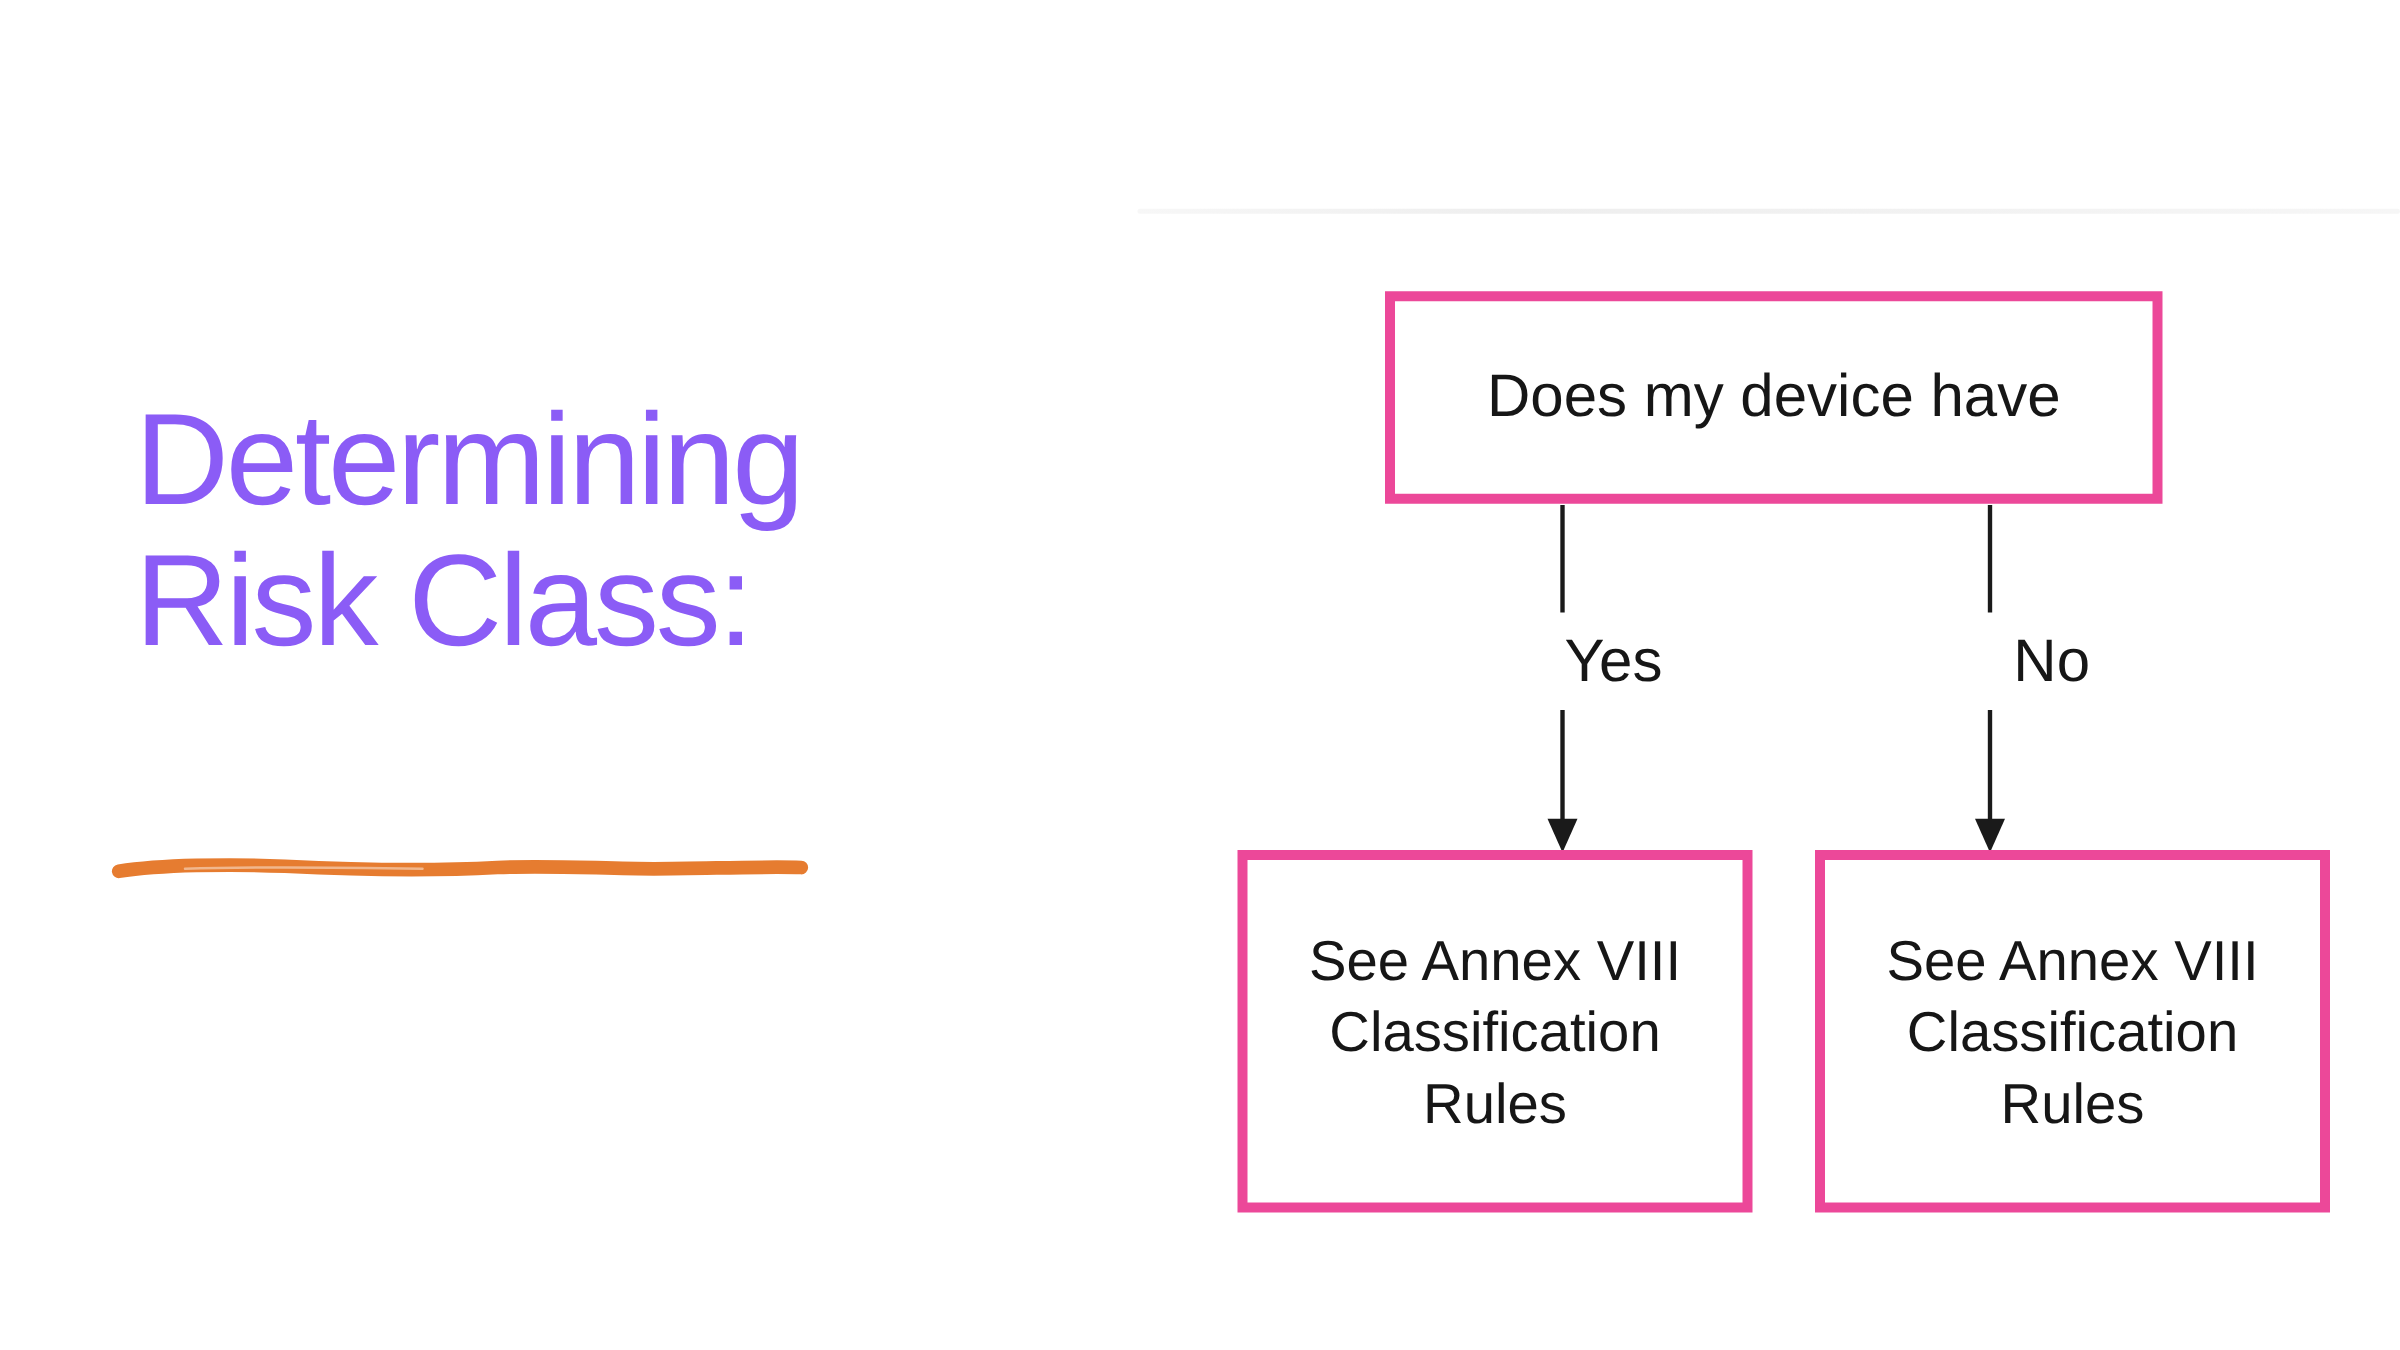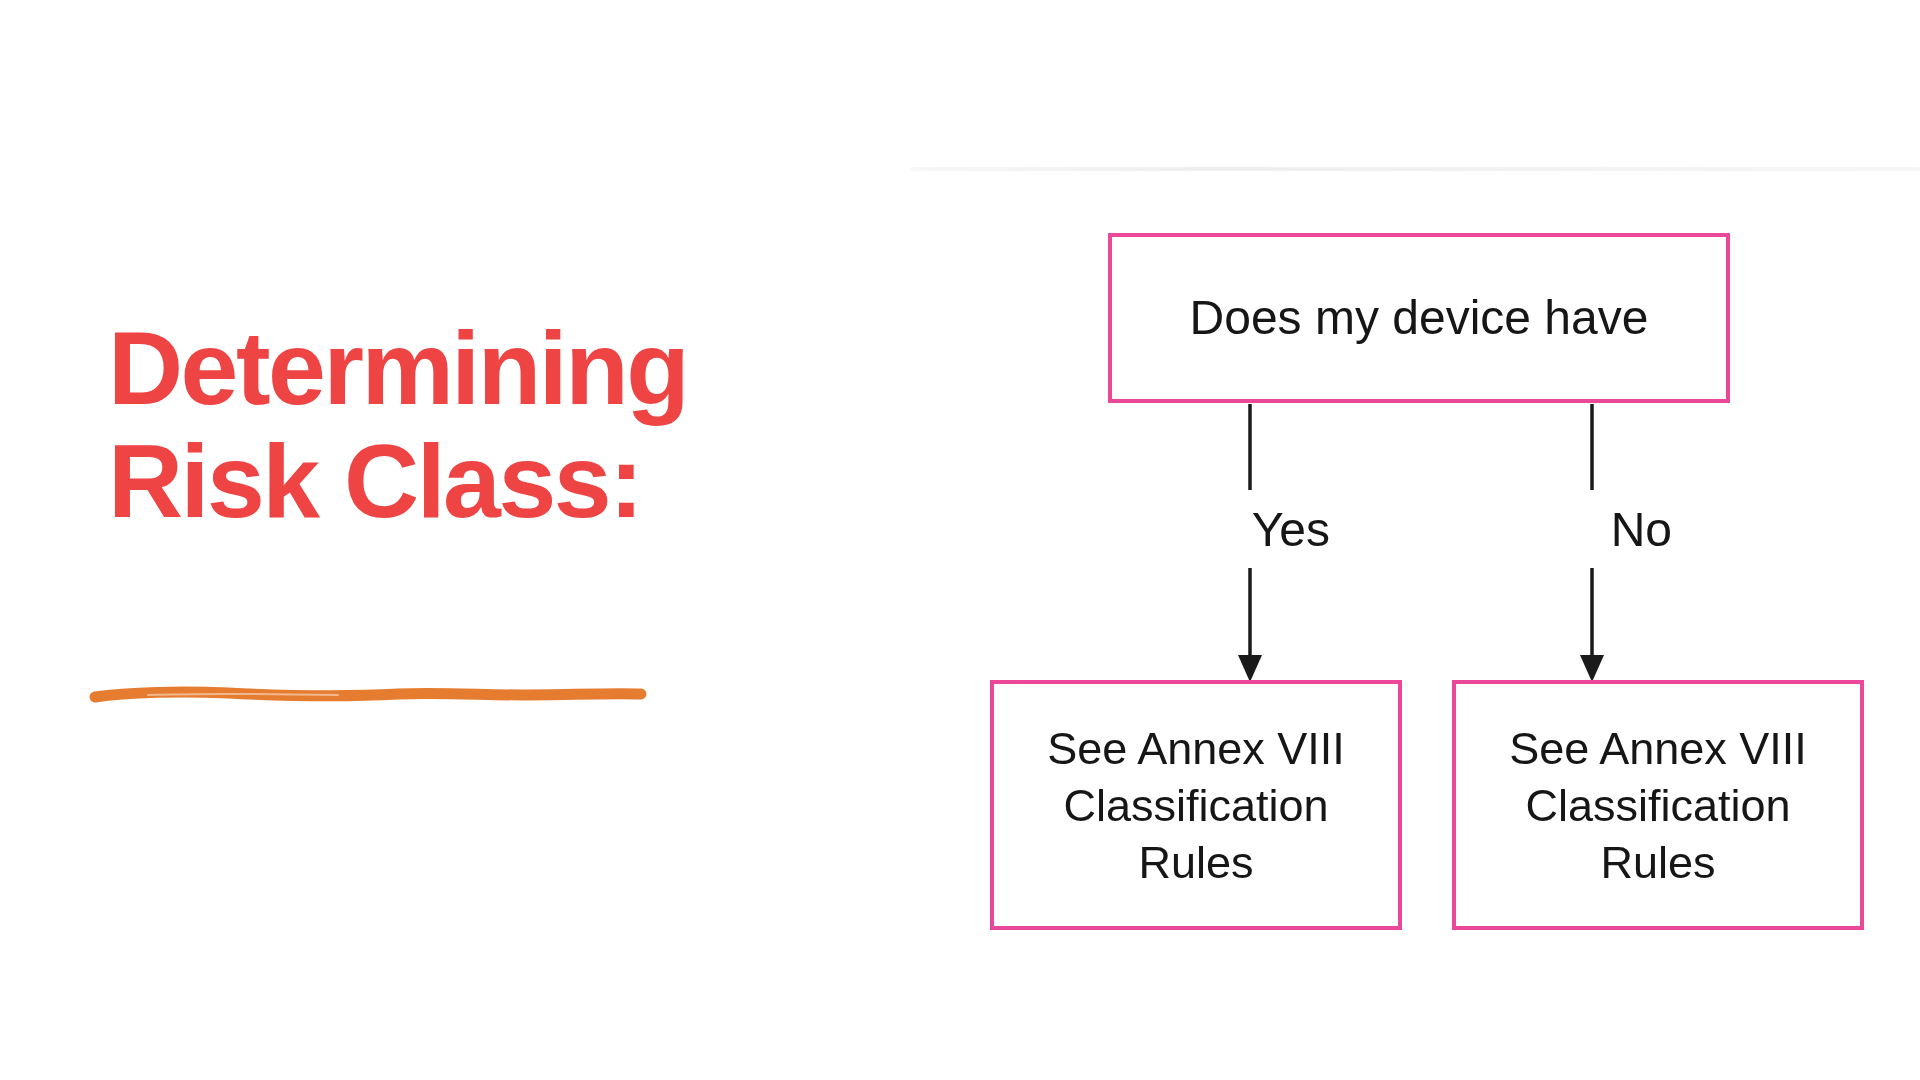--- a/index.html
+++ b/index.html
@@ -17,22 +17,22 @@
   }
 
   
   .slide-title {
     position: absolute;
     left: 108px;
     top: 312px;
     font-size: 104px;
     line-height: 113px;
     letter-spacing: -2.5px;
-    font-weight: 700;
-    color: #ef4444;
+    font-weight: 400;
+    color: #8b5cf6;
     white-space: nowrap;
   }
   .accent-underline {
     position: absolute;
     left: 88px;
     top: 680px;
     width: 560px;
     height: 30px;
   }
 
@@ -52,40 +52,40 @@
     position: absolute;
     left: 0;
     top: 0;
     width: 1920px;
     height: 1080px;
   }
   .fc-box {
     position: absolute;
     box-sizing: border-box;
     background: #ffffff;
-    border: 4px solid #ec4899;
+    border: 8px solid #ec4899;
     display: flex;
     flex-direction: column;
     align-items: center;
     justify-content: center;
     text-align: center;
     color: #161616;
   }
   .question-box {
     left: 1108px;
     top: 233px;
     width: 622px;
     height: 170px;
     font-size: 48px;
     line-height: 64px;
   }
   .outcome-box {
     top: 680px;
     width: 412px;
-    height: 250px;
+    height: 290px;
     font-size: 45px;
     line-height: 57px;
   }
   .outcome-box.left  { left: 990px;  }
   .outcome-box.right { left: 1452px; }
 
   .branch-label {
     position: absolute;
     top: 500px;
     width: 160px;

